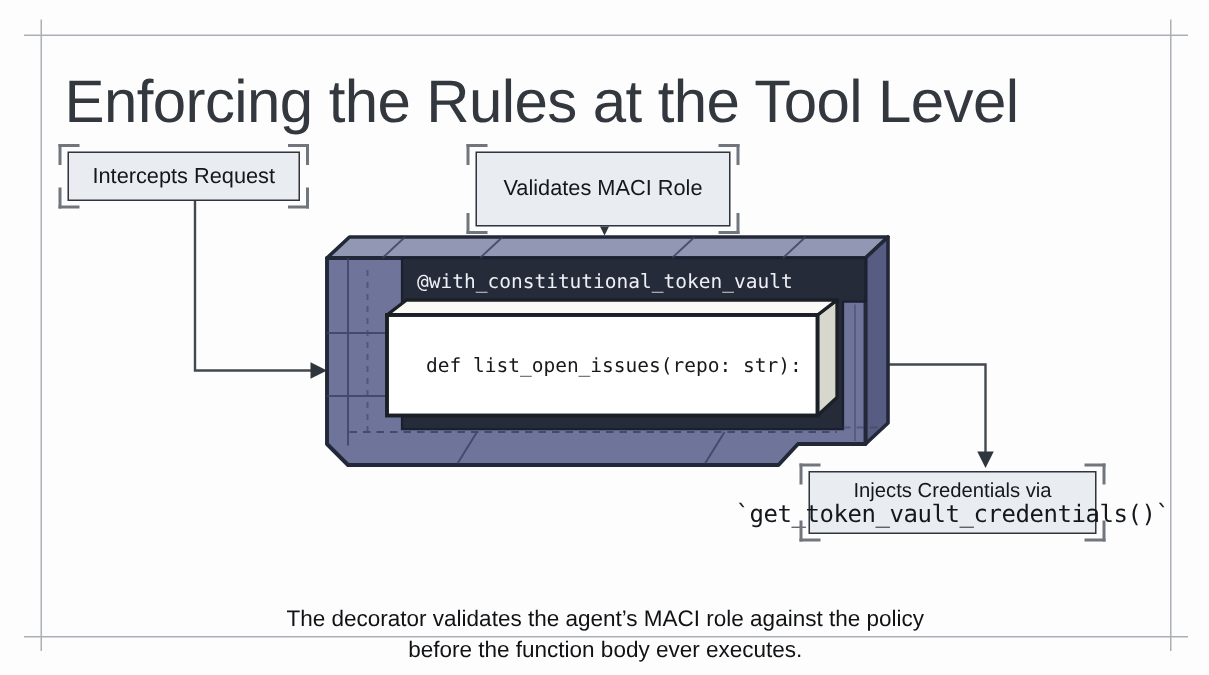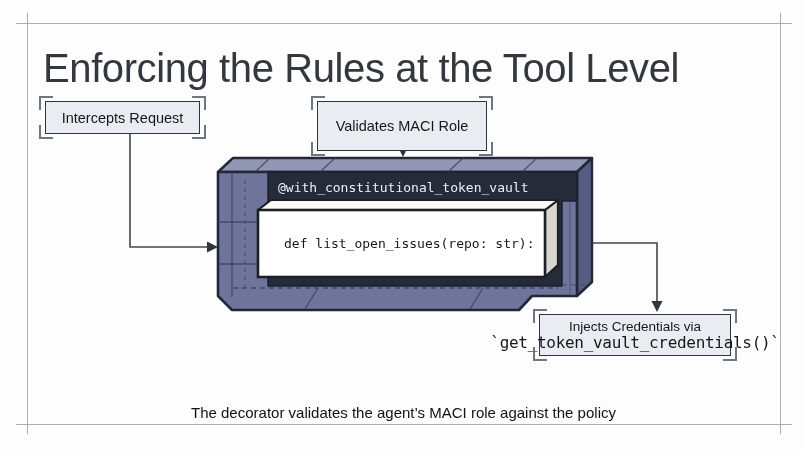--- a/index.html
+++ b/index.html
@@ -132,15 +132,16 @@
     <span class="bk tl"></span>
     <span class="bk tr"></span>
     <span class="bk bl"></span>
     <span class="bk br"></span>
     <span class="l1">Injects Credentials via</span>
     <span class="l2">`get_token_vault_credentials()`</span>
   </div>
 
   <div class="caption">
     <div>The decorator validates the agent’s MACI role against the policy</div>
+    <div>before the function body ever executes.</div>
   </div>
 
 </div>
 
 </body></html>

